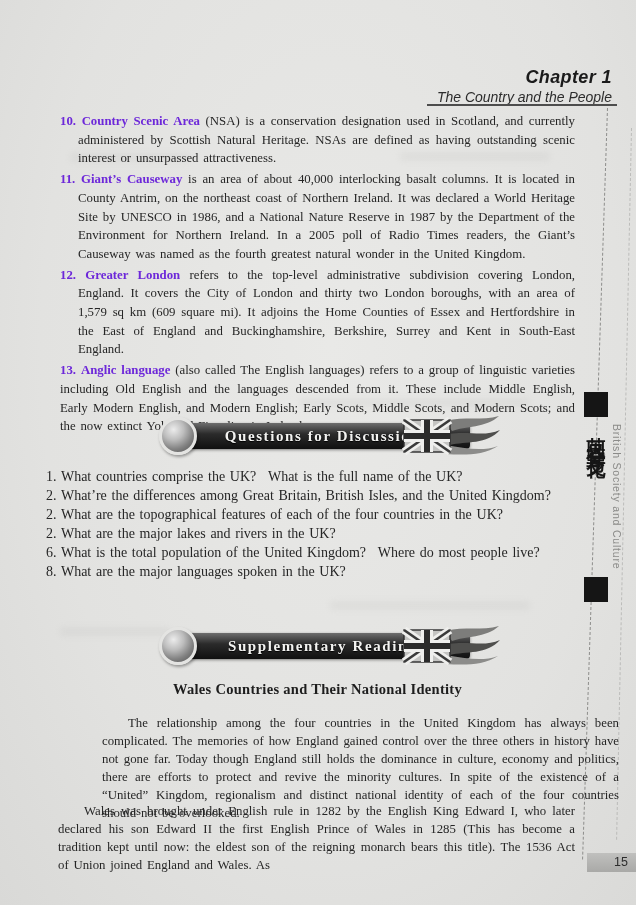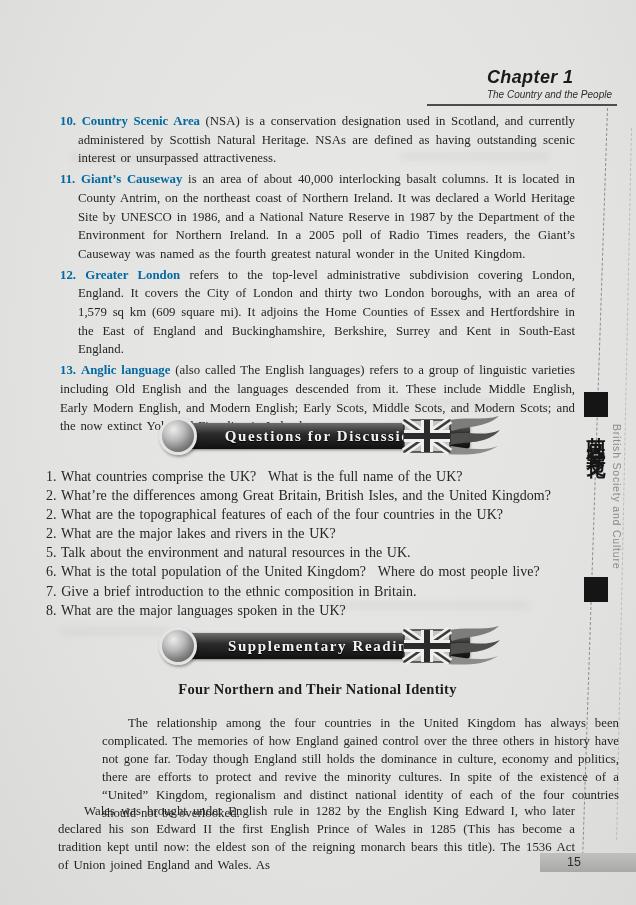--- a/index.html
+++ b/index.html
@@ -11,38 +11,38 @@
   }
   .page-bg{
     position:absolute;inset:0;
     background:
       radial-gradient(ellipse at 52% 38%, #e9e9e7 0%, #e2e2e0 62%, #d9d9d7 100%);
   }
   
   .smudge{position:absolute;background:#9a9a98;opacity:.10;filter:blur(3px);border-radius:3px;}
 
   
-  .chapter-block{position:absolute;top:67px;right:24px;
+  .chapter-block{position:absolute;top:67px;right:24px;text-align:right;
     font-family:"Liberation Sans", sans-serif;}
   .chapter-title{font-size:18px;font-weight:bold;font-style:italic;color:#1b1b1b;letter-spacing:.4px;}
-  .chapter-sub{font-size:10px;font-style:italic;color:#2d2d2d;margin-top:1px;}
+  .chapter-sub{font-size:14px;font-style:italic;color:#2d2d2d;margin-top:1px;}
   .header-rule{position:absolute;top:104px;left:427px;width:190px;height:1.5px;background:#4d4d4d;}
 
   
   .margin-dash{position:absolute;left:607px;top:108px;height:752px;width:0;
     border-left:1.4px dashed #8d8d8b;transform:rotate(1.9deg);transform-origin:top left;}
   .margin-dash2{position:absolute;left:631px;top:128px;height:712px;width:0;
     border-left:1px dashed #a9a9a7;opacity:.65;transform:rotate(1.2deg);transform-origin:top left;}
 
   
   .glossary{position:absolute;top:112px;left:60px;width:515px;
     font-size:12.8px;line-height:18.7px;text-align:justify;word-spacing:1.6px;}
   .gl-item{margin:0 0 2px 0;padding-left:18px;text-indent:-18px;}
   .gl-item.flush{padding-left:0;text-indent:0;}
-  .gl-num,.gl-term{font-weight:bold;color:#0369a1;}
+  .gl-num,.gl-term{font-weight:bold;color:#6d28d9;}
 
   
   .banner{position:absolute;left:160px;width:330px;height:38px;}
   .banner-bar{position:absolute;left:15px;top:5px;width:295px;height:26px;
     background:linear-gradient(180deg,#6e6e6e 0%,#2b2b2b 42%,#101010 100%);
     border-radius:13px 4px 4px 13px;
     box-shadow:0 1px 3px rgba(0,0,0,.45);}
   .banner-label{color:#f3f3f1;font-weight:bold;font-size:15px;letter-spacing:1.6px;
     text-align:center;line-height:26px;text-shadow:0 1px 1px #000;
     font-family:"Liberation Serif", serif;}
@@ -68,21 +68,21 @@
     display:flex;flex-direction:column;align-items:center;}
   .side-square{width:24px;height:25px;background:#151515;}
   .side-cn{writing-mode:vertical-rl;text-orientation:upright;
     font-size:19px;font-weight:bold;color:#161616;letter-spacing:4px;
     margin:4px 0;height:152px;font-family:"Liberation Serif", serif;}
   .side-en{position:absolute;top:424px;left:611px;writing-mode:vertical-rl;
     font-size:10.5px;color:#8b8b89;letter-spacing:.8px;
     font-family:"Liberation Sans", sans-serif;}
 
   
-  .footer-bar{position:absolute;left:540px;right:0;top:853px;height:19px;
+  .footer-bar{position:absolute;left:587px;right:0;top:853px;height:19px;
     background:linear-gradient(180deg,#c0c0be,#a9a9a7);}
   .page-num{margin-left:27px;font-size:12.5px;color:#2d2d2d;line-height:19px;
     font-family:"Liberation Sans", sans-serif;}
 </style>
 </head>
 <body>
 
 <div class="page-bg"></div>
 
 <div class="smudge" style="left:70px;top:153px;width:120px;height:9px;"></div>
@@ -127,23 +127,21 @@
       <rect x="2" y="18" width="46" height="6" fill="#2b2b2b"></rect>
     </g>
   </svg>
 </div>
 
 <div class="questions">
   <div>1. What countries comprise the UK?  What is the full name of the UK?</div>
   <div>2. What’re the differences among Great Britain, British Isles, and the United Kingdom?</div>
   <div>2. What are the topographical features of each of the four countries in the UK?</div>
   <div>2. What are the major lakes and rivers in the UK?</div>
-  <div>5. Talk about the environment and natural resources in the UK.</div>
   <div>6. What is the total population of the United Kingdom?  Where do most people live?</div>
-  <div>7. Give a brief introduction to the ethnic composition in Britain.</div>
   <div>8. What are the major languages spoken in the UK?</div>
 </div>
 
 <div class="banner" style="top:628px;">
   <div class="banner-bar">
     <div class="banner-label">Supplementary Reading</div>
   </div>
   <div class="banner-sphere"></div>
   <svg class="banner-flag" viewBox="0 0 100 44">
     <path d="M44 6 C 62 1, 80 6, 97 1 C 84 13, 63 11, 50 16 Z" fill="#7d7d7b"></path>
@@ -156,21 +154,21 @@
       <line x1="2" y1="5" x2="48" y2="37" stroke="#3a3a3a" stroke-width="2.6"></line>
       <line x1="2" y1="37" x2="48" y2="5" stroke="#3a3a3a" stroke-width="2.6"></line>
       <rect x="19" y="5" width="12" height="32" fill="#efefed"></rect>
       <rect x="2" y="15" width="46" height="12" fill="#efefed"></rect>
       <rect x="22" y="5" width="6" height="32" fill="#2b2b2b"></rect>
       <rect x="2" y="18" width="46" height="6" fill="#2b2b2b"></rect>
     </g>
   </svg>
 </div>
 
-<div class="reading-heading">Four Northern and Their National Identity</div>
+<div class="reading-heading">Wales Countries and Their National Identity</div>
 <p class="para para1">The relationship among the four countries in the United Kingdom has always been complicated. The memories of how England gained control over the three others in history have not gone far. Today though England still holds the dominance in culture, economy and politics, there are efforts to protect and revive the minority cultures. In spite of the existence of a “United” Kingdom, regionalism and distinct national identity of each of the four countries should not be overlooked.</p>
 <p class="para para2">Wales was brought under English rule in 1282 by the English King Edward I, who later declared his son Edward II the first English Prince of Wales in 1285 (This has become a tradition kept until now: the eldest son of the reigning monarch bears this title). The 1536 Act of Union joined England and Wales. As</p>
 
 <div class="sidebar">
   <div class="side-square"></div>
   <div class="side-cn">英国社会与文化</div>
   <div class="side-square"></div>
 </div>
 <div class="side-en">British Society and Culture</div>
 

